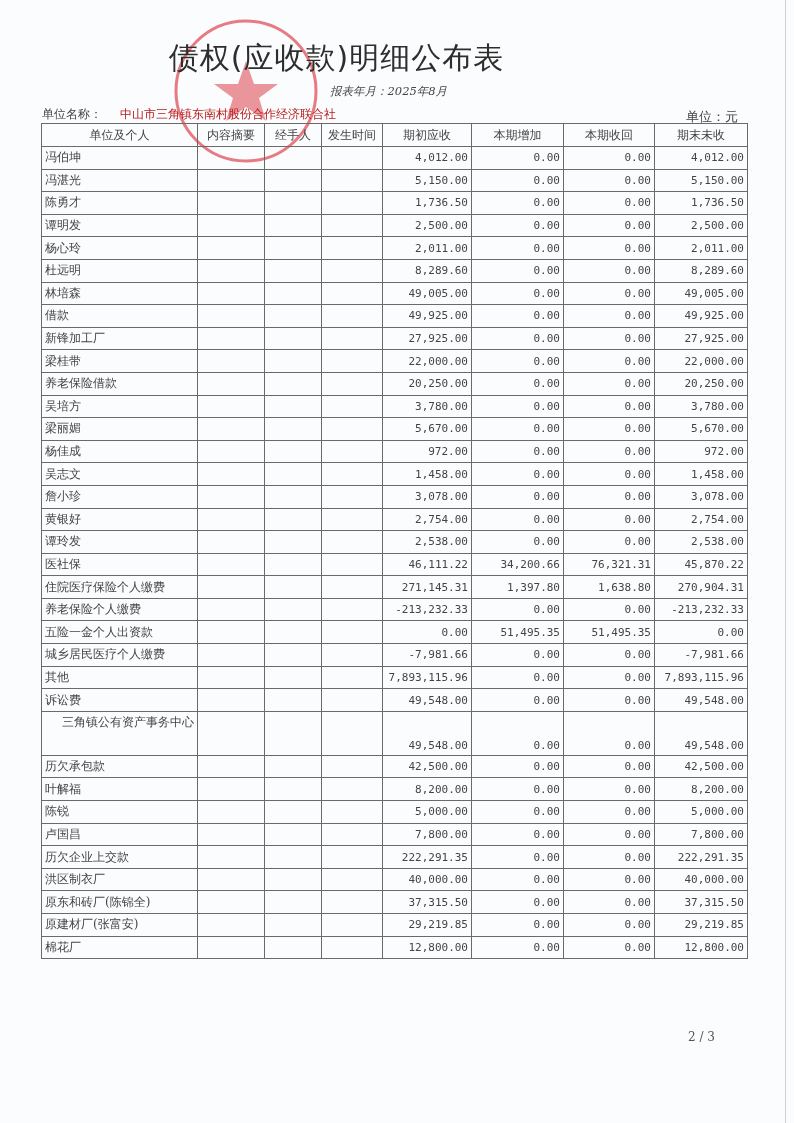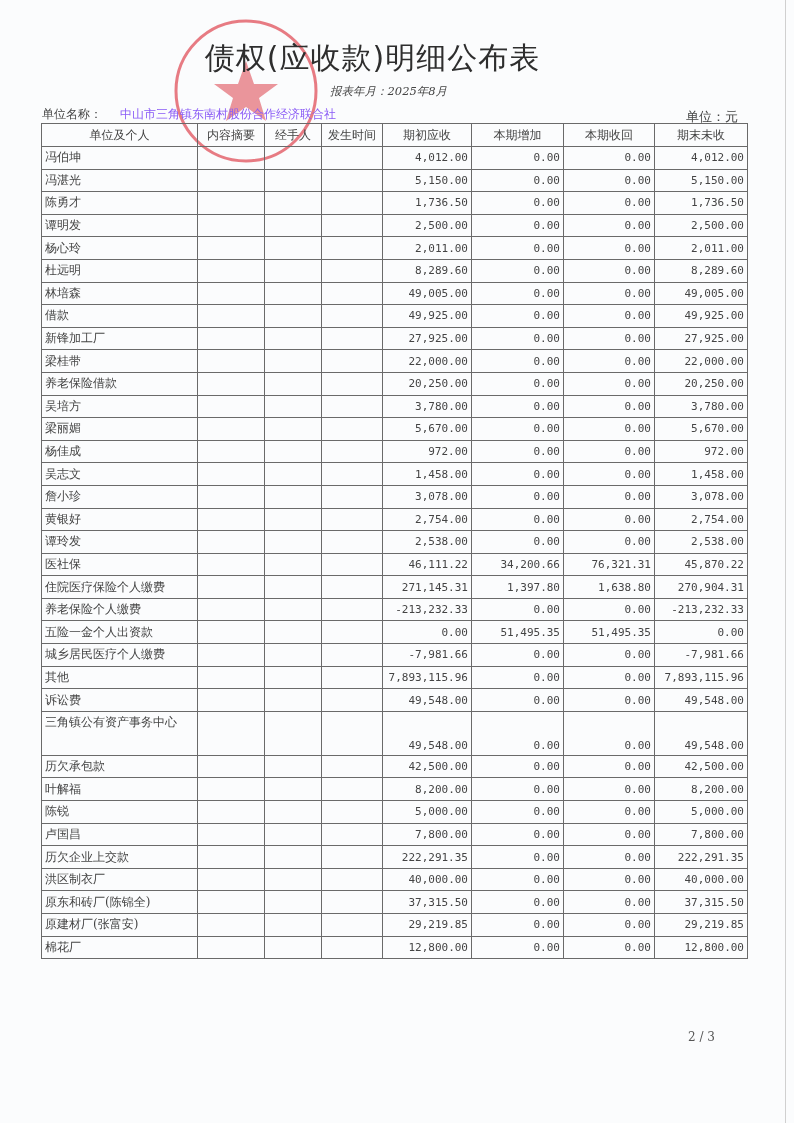--- a/index.html
+++ b/index.html
@@ -5,46 +5,46 @@
   html, body { margin:0; padding:0; }
   body {
     width:794px; height:1123px; position:relative; overflow:hidden;
     background:#fbfcfd;
     font-family:"DejaVu Serif","Liberation Serif",serif;
     color:#3a3a3a;
   }
   .title {
     position:absolute; left:0; top:38px; width:673px; text-align:center;
     font-family:"DejaVu Sans","Liberation Sans",sans-serif;
-    font-size:30px; color:#2e2e2e; letter-spacing:1px;padding-left:36px;
+    font-size:30px; color:#2e2e2e; letter-spacing:1px;
   }
   .report-date {
     position:absolute; top:84px; left:330px; font-size:11.5px; color:#444;font-style:italic;
   }
   .unit-name-label { position:absolute; top:106px; left:42px; font-size:12px; color:#444; }
-  .unit-name { position:absolute; top:106px; left:120px; font-size:12px; color:#8b5cf6; }
+  .unit-name { position:absolute; top:106px; left:120px; font-size:12px; color:#b91c1c; }
   .unit-label { position:absolute; top:108px; right:56px; font-size:13px; color:#444;margin-left:32px; }
 
   table.ledger {
     position:absolute; left:41px; top:123px; width:706px;
     border-collapse:collapse; table-layout:fixed;
     font-size:12px;
   }
   table.ledger td, table.ledger th {
     border:1px solid #6a6a6a; padding:0 3px; height:21.6px;
     overflow:hidden; white-space:nowrap; font-weight:normal;
   }
   table.ledger th { height:22px; text-align:center; color:#444; font-size:12px; }
   td.name { text-align:left; color:#444; }
   td.num { text-align:right; font-family:"DejaVu Sans Mono","Liberation Mono",monospace; font-size:11px; color:#444; }
   td.lvl0 { padding-left:2px; }
   td.lvl1 { padding-left:18px; }
   td.lvl2 { padding-left:24px; }
   tr.tall td { height:40px; vertical-align:bottom; padding-bottom:3px; }
-  tr.tall td.name { white-space:normal; line-height:21px; vertical-align:top; }
+  tr.tall td.name { white-space:normal; line-height:21px; vertical-align:top;text-align:right; }
   .page-num {
     position:absolute; top:1030px; left:688px; font-size:12px; color:#555;
   }
   .stamp {
     position:absolute; left:160px; top:16px; width:172px; height:150px;
     pointer-events:none;
   }
   .right-edge {
     position:absolute; right:8px; top:0; width:1px; height:1123px; background:#d0d0d0;
   }

